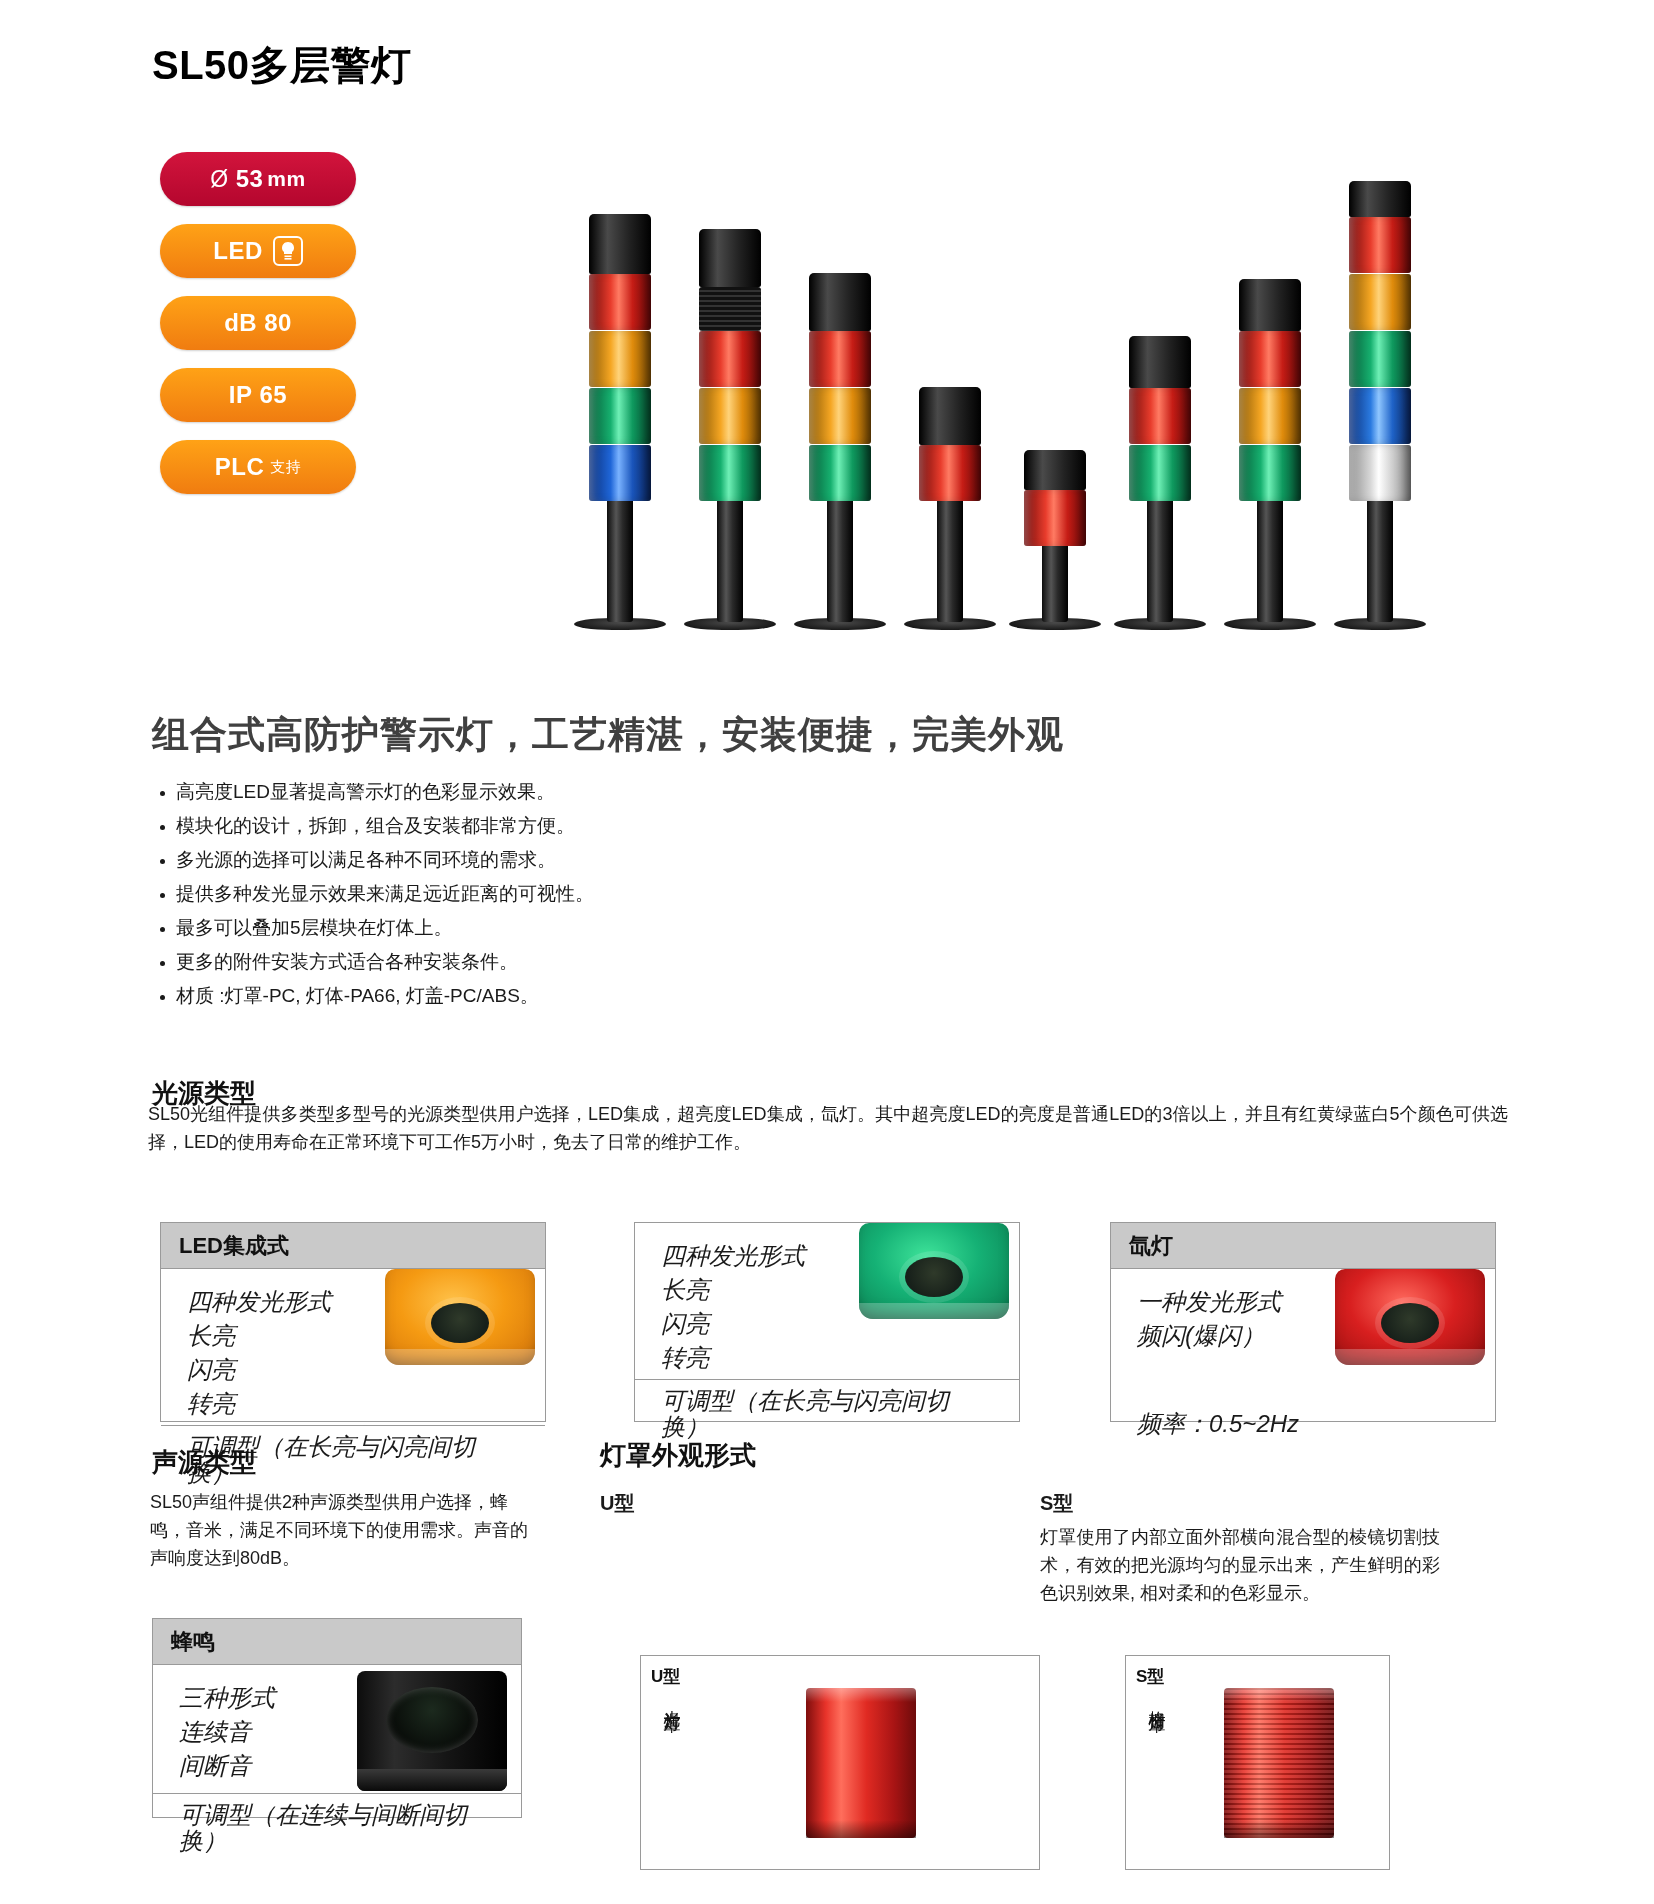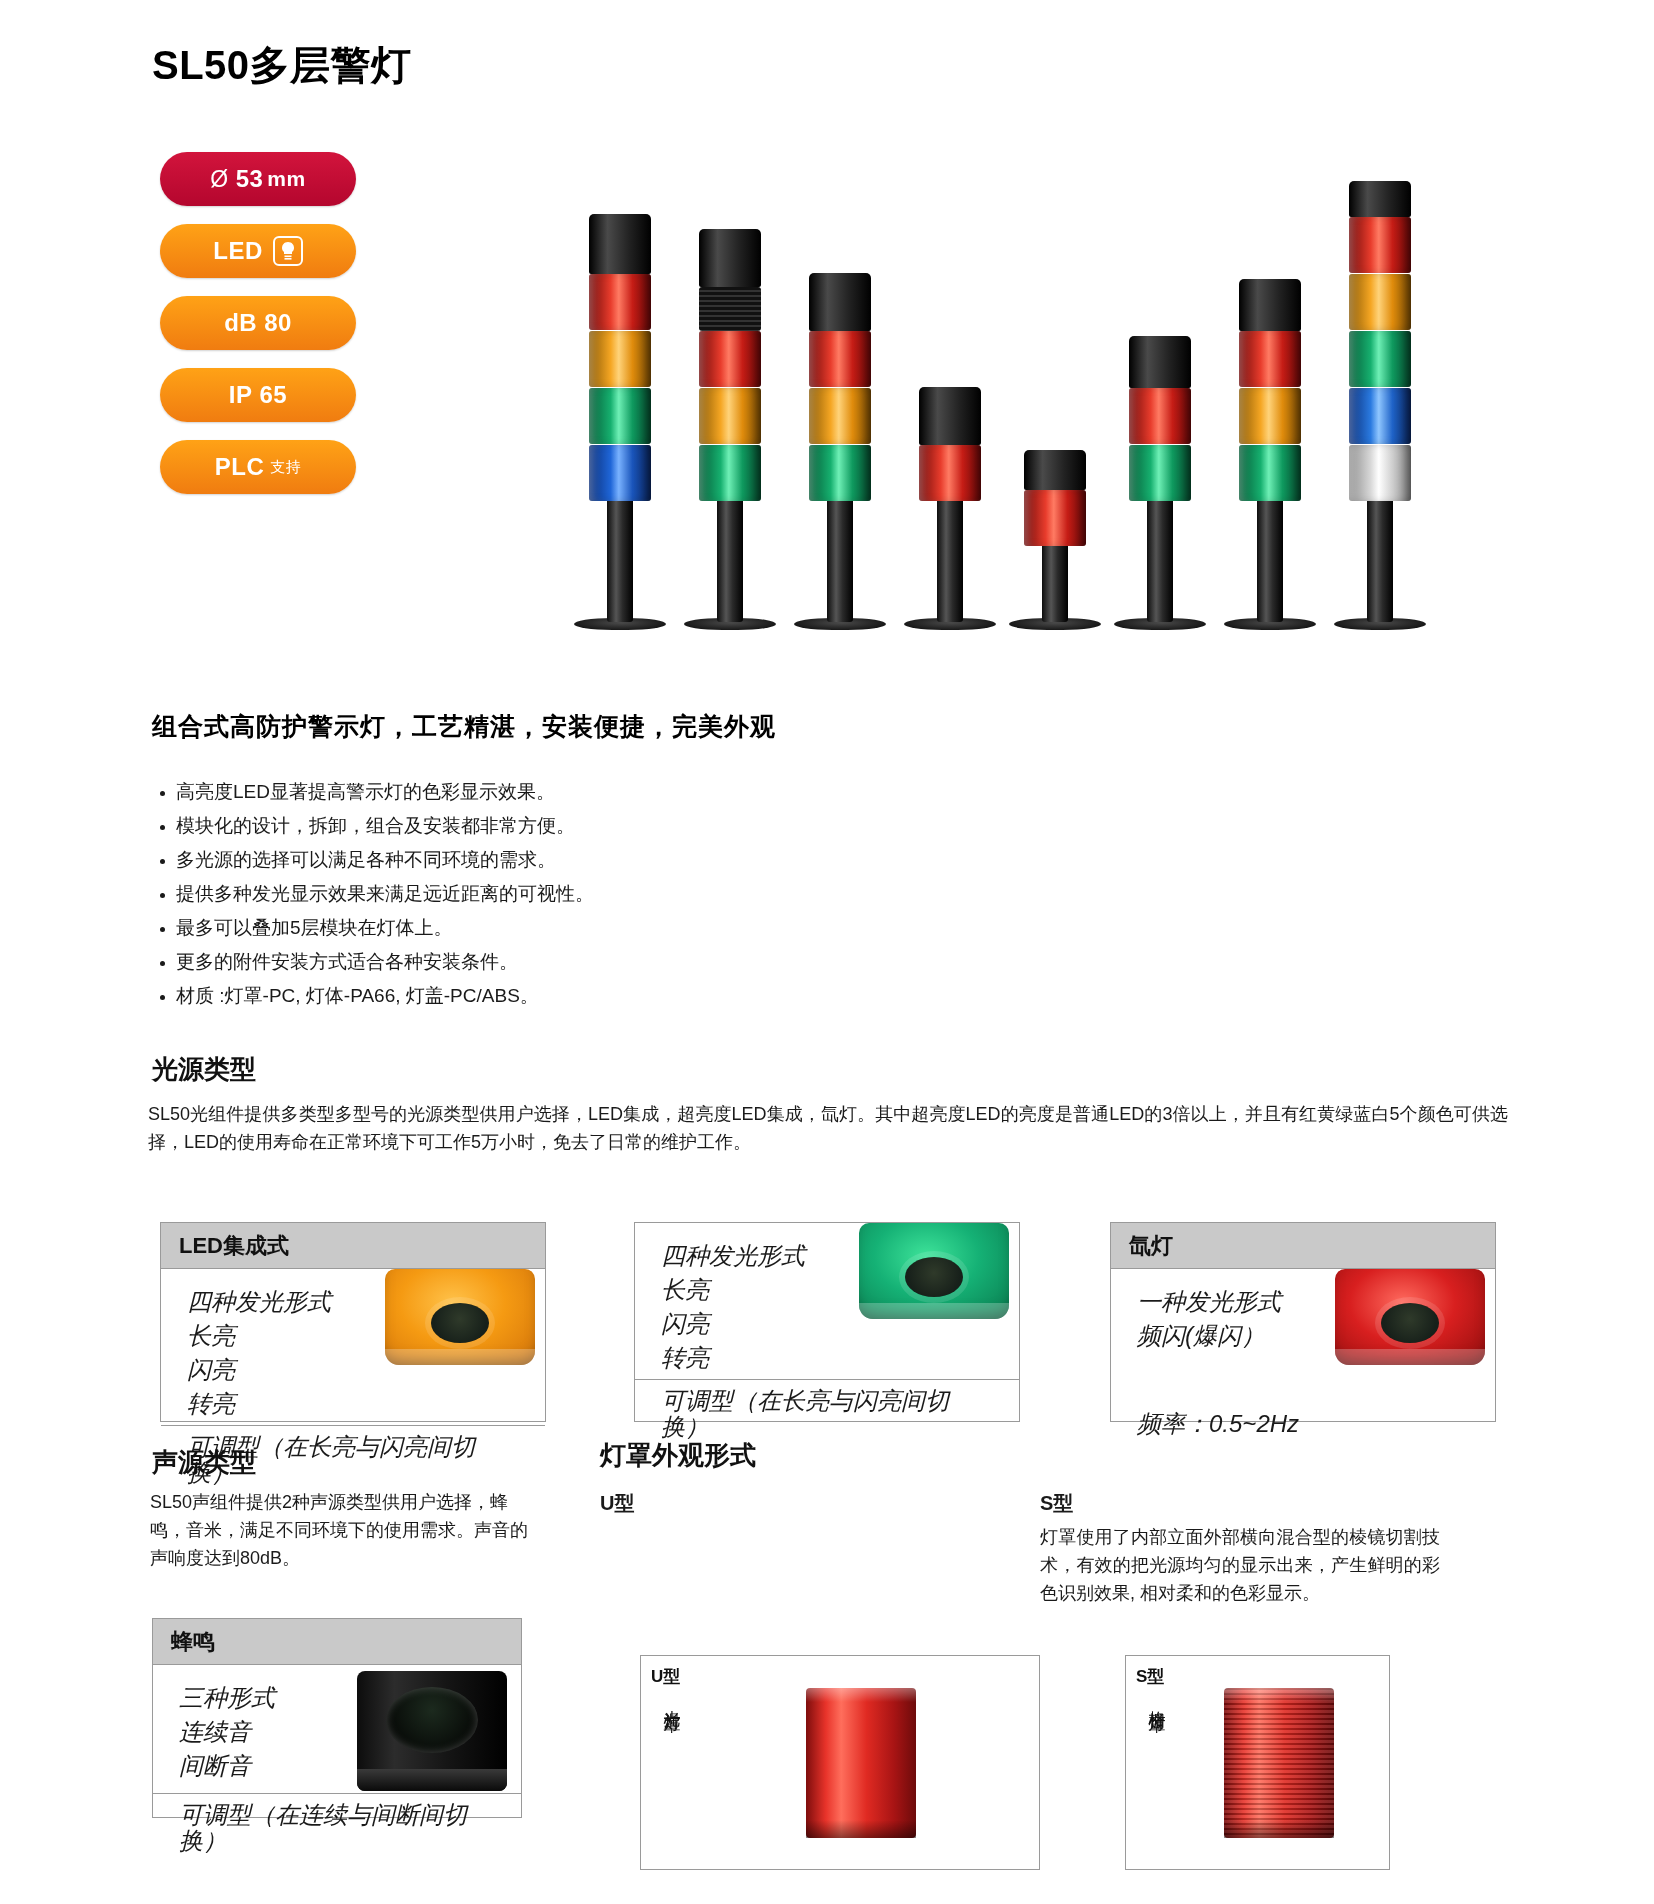--- a/index.html
+++ b/index.html
@@ -104,24 +104,24 @@
   .buz {
     width: 62px;
     background: repeating-linear-gradient(180deg,#111 0px,#111 3px,#333 3px,#333 5px);
     border-radius: 3px;
   }
 
   
   .headline {
     position: absolute;
     left: 152px; top: 710px;
-    font-size: 25px;
+    font-size: 37px;
     font-weight: bold;
     letter-spacing: 1px;
-    color: #000000;
+    color: #404040;
   }
   .bullets {
     position: absolute;
     left: 152px; top: 775px;
     width: 760px;
   }
   .bullets li {
     font-size: 19px;
     line-height: 34px;
     color: #1a1a1a;
@@ -134,21 +134,21 @@
     font-size: 26px;
     font-weight: bold;
     color: #111;
   }
   .sec-body {
     font-size: 18px;
     line-height: 28px;
     color: #1a1a1a;
   }
 
-  #sec-light-source { position: absolute; left: 152px; top: 1052px; text-align: right; }
+  #sec-light-source { position: absolute; left: 152px; top: 1076px; text-align: right; }
   #light-source-desc { position: absolute; left: 148px; top: 1100px; width: 1360px; text-align: justify; }
 
   
   .card {
     position: absolute;
     border: 1px solid #9a9a9a;
     background: #fff;
   }
   .card .hdr {
     background: #c9c9c9;

